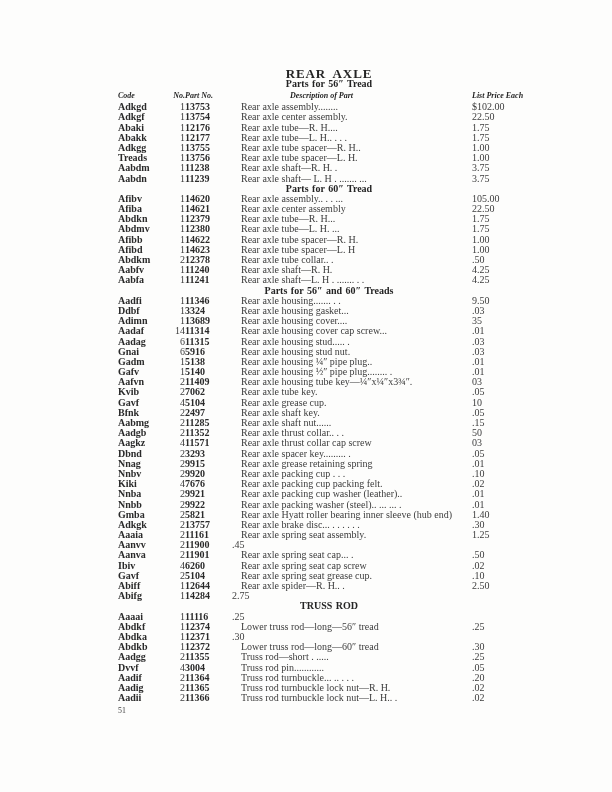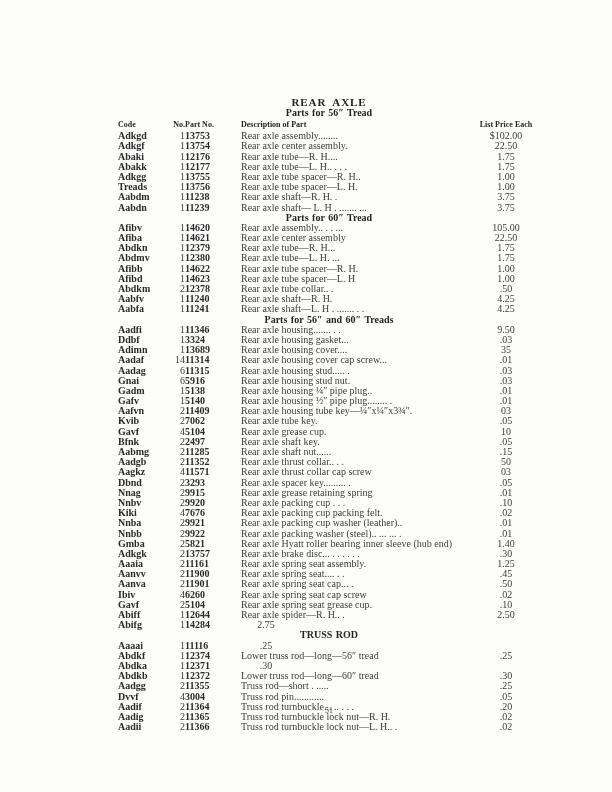--- a/index.html
+++ b/index.html
@@ -3,38 +3,38 @@
 <meta charset="utf-8">
 <style>
   html,body { margin:0; padding:0; background:#ffffff; }
   .page {
     position:relative; width:612px; height:792px; background:#fdfdfc;
     font-family:"Liberation Serif","DejaVu Serif",serif; color:#3c3c3c;
     overflow:hidden;
   }
   .content { position:absolute; left:118px; top:68px; width:422px; }
   .title {
-    text-align:center; font-weight:bold; font-size:11px; line-height:11px;
-    letter-spacing:0.9px; color:#242424; word-spacing:3px;margin-top:29px;
+    text-align:center; font-weight:bold; font-size:13px; line-height:11px;
+    letter-spacing:0.9px; color:#242424; word-spacing:3px;
   }
   .sec-heading {
     text-align:center; font-weight:bold; font-size:10px; line-height:10.2px;
     height:10.2px; color:#242424; word-spacing:1px;
   }
-  .hdr-row { display:flex; height:13px; line-height:13px; font-size:8px; }
+  .hdr-row { display:flex; height:13px; line-height:13px; font-size:8px;font-style:italic; }
   .row { display:flex; height:10.2px; line-height:10.2px; font-size:10px; }
   .hdr { font-weight:bold; color:#242424; }
   .c-code  { width:50px; font-weight:bold; color:#2a2a2a; }
   .c-no    { width:17px; text-align:right; }
   .c-part  { width:47px; text-align:left; font-weight:bold; color:#2a2a2a; }
   .c-desc  { flex:1; margin-left:9px; white-space:nowrap; overflow:hidden; }
-  .hdr-desc{ padding-right:70px; }
-  .c-price { width:68px; text-align:center; }
+  .hdr-desc{ text-align:center; padding-right:70px; }
+  .c-price { width:68px; text-align:left; }
   .pageno {
-    position:absolute; left:118px; width:422px; top:706px; text-align:center;
+    position:absolute; left:118px; width:422px; top:706px; text-align:left;
     font-size:7.8px; color:#3c3c3c;
   }
 </style>
 </head>
 <body>
 
 <div class="page">
   <div class="content">
     <div class="title">REAR AXLE</div>
     <div id="parts-table">
@@ -332,21 +332,20 @@
           <span class="c-code">Aaaia</span>
           <span class="c-no">2</span>
           <span class="c-part">11161</span>
           <span class="c-desc">Rear axle spring seat assembly.</span>
           <span class="c-price">1.25</span>
         </div>
         <div class="row">
           <span class="c-code">Aanvv</span>
           <span class="c-no">2</span>
           <span class="c-part">11900</span>
-          <span class="c-desc">Rear axle spring seat.... . .</span>
           <span class="c-price">.45</span>
         </div>
         <div class="row">
           <span class="c-code">Aanva</span>
           <span class="c-no">2</span>
           <span class="c-part">11901</span>
           <span class="c-desc">Rear axle spring seat cap... .</span>
           <span class="c-price">.50</span>
         </div>
         <div class="row">

